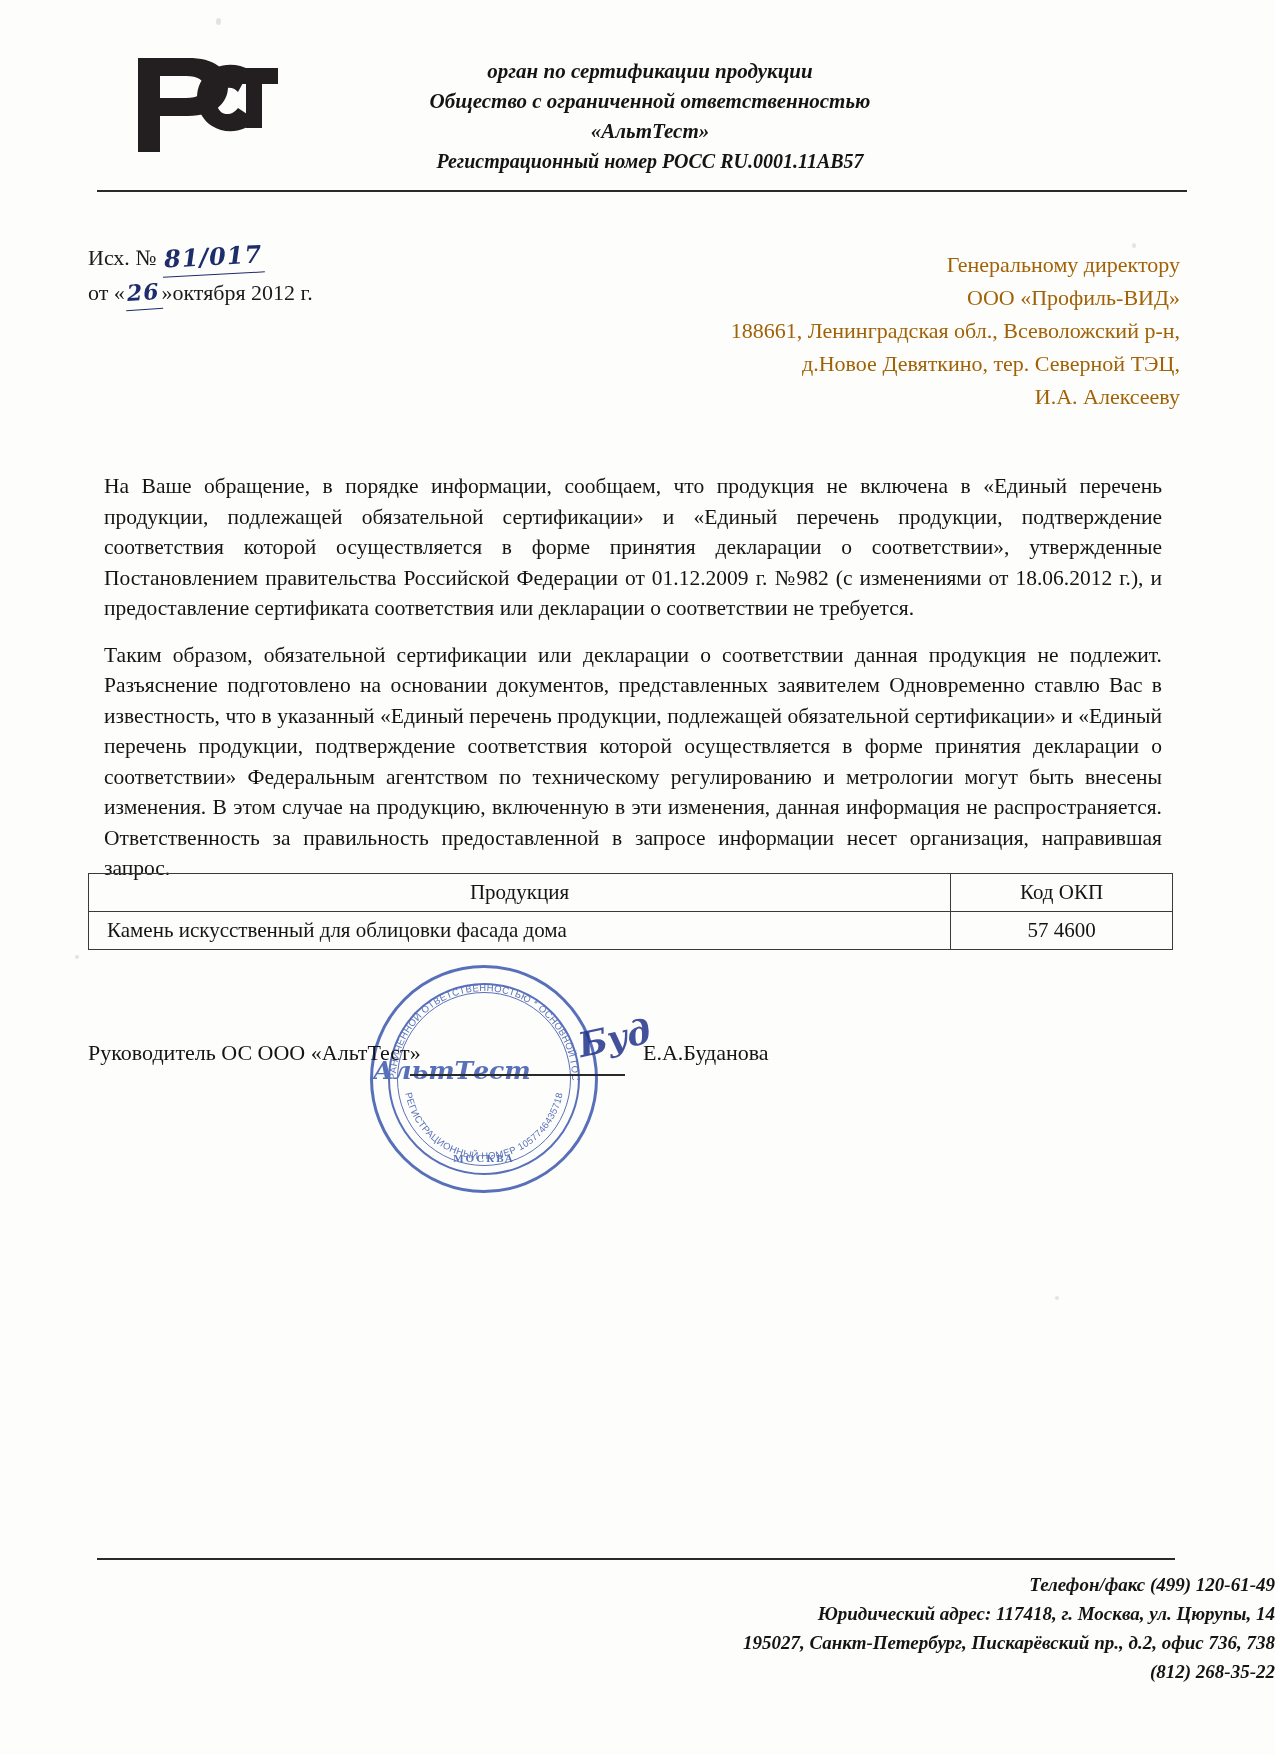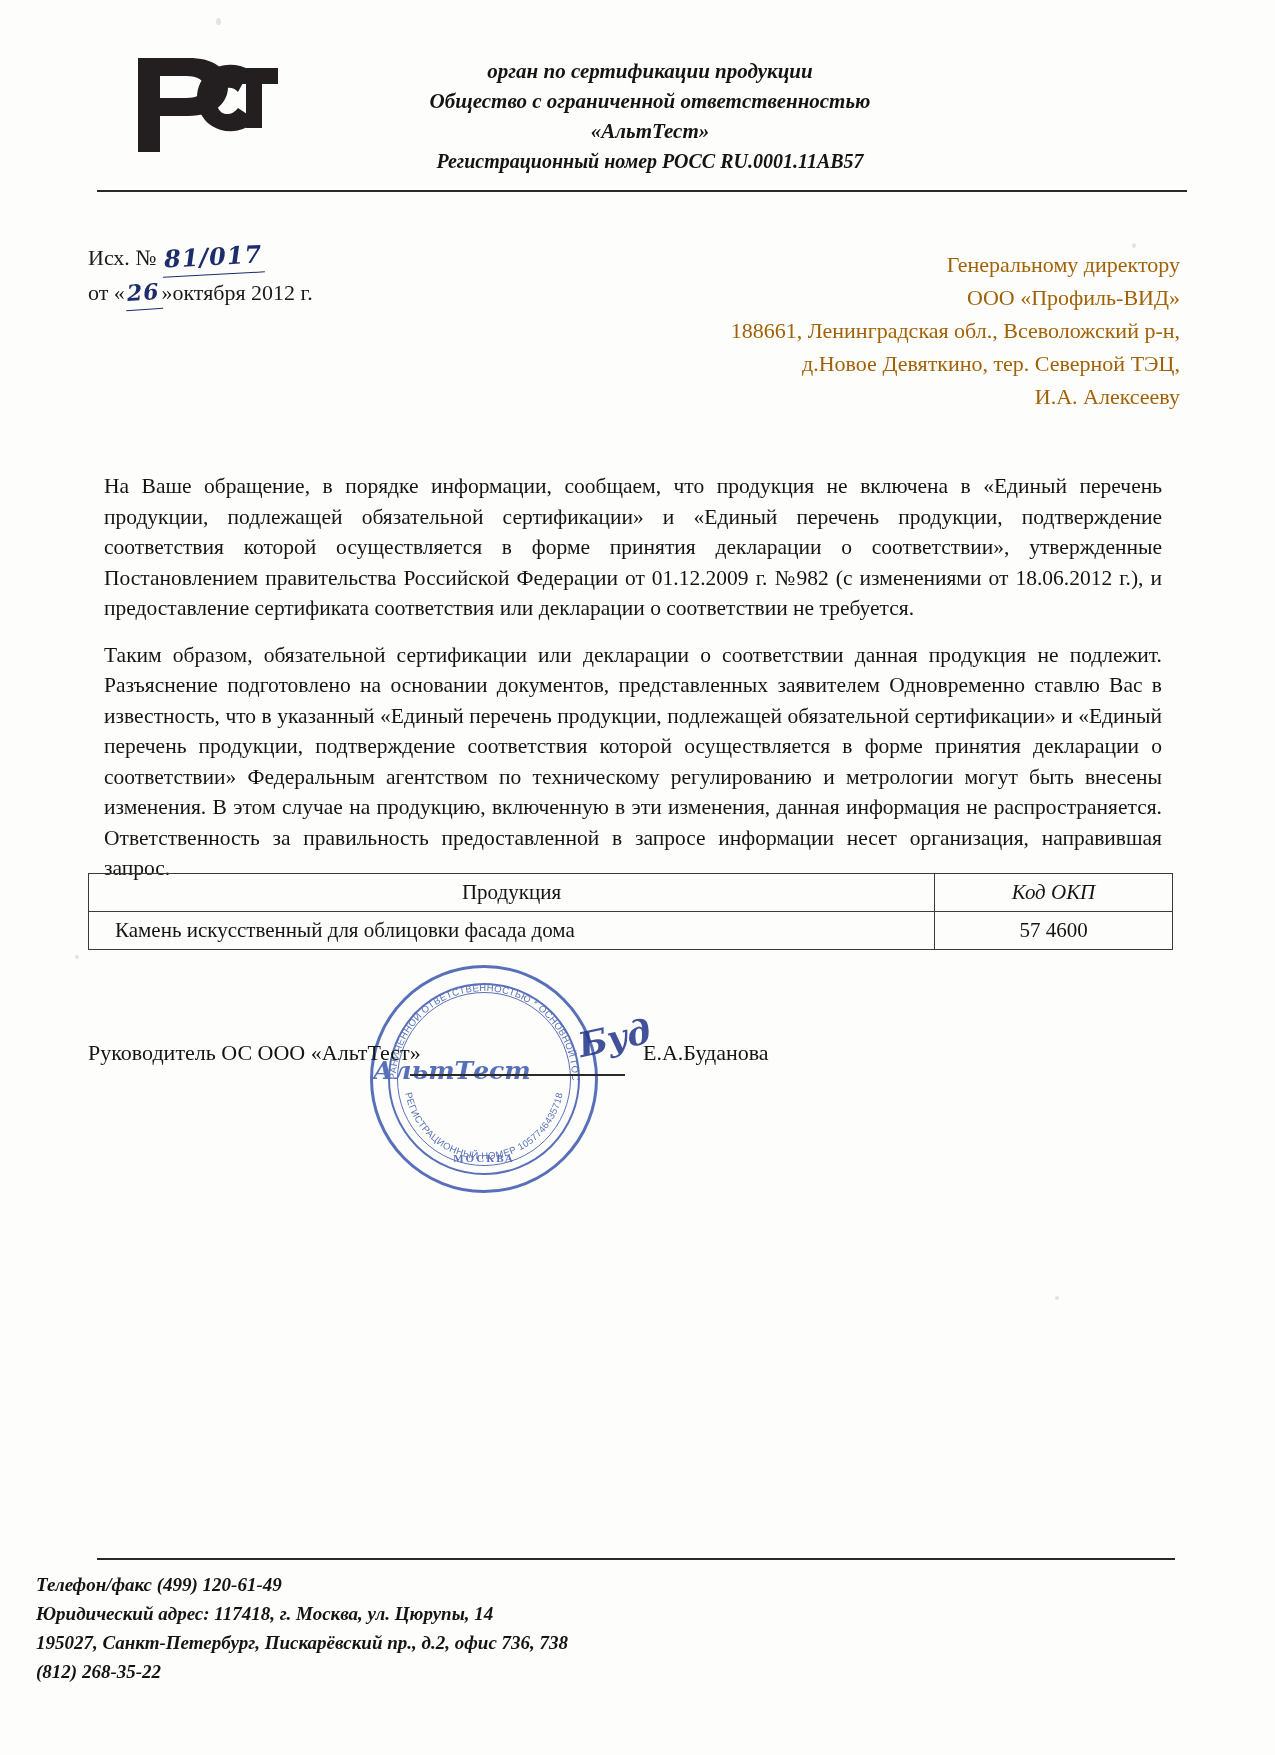--- a/index.html
+++ b/index.html
@@ -124,30 +124,29 @@
   .prod-table {
     position: absolute;
     left: 88px;
     top: 873px;
     width: 1085px;
     border-collapse: collapse;
     font-size: 21px;
   }
   .prod-table td {
     border: 1.5px solid #3a3a3a;
-    padding: 6px 26px;
+    padding: 6px 18px;
     color: #141414;
   }
   .prod-table .th-prod {
     text-align: center;
   }
   .prod-table .th-code {
     text-align: center;
     width: 185px;
-    font-style: italic;
   }
   .prod-table .cell-prod {
     text-align: left;
   }
   .prod-table .cell-code {
     text-align: center;
   }
   .prod-table tr.values td.cell-prod {
     border-right: none;
   }
@@ -270,21 +269,21 @@
     right: 100px;
     top: 1558px;
     height: 2px;
     background: #2a2a2a;
   }
   .footer {
     position: absolute;
     left: 0;
     right: 0;
     top: 1570px;
-    text-align: left;
+    text-align: right;
     font-style: italic;
     font-weight: bold;
     font-size: 19px;
     line-height: 29px;
     color: #141414;
     padding-left: 36px;
   }
 
   
   .speck {

